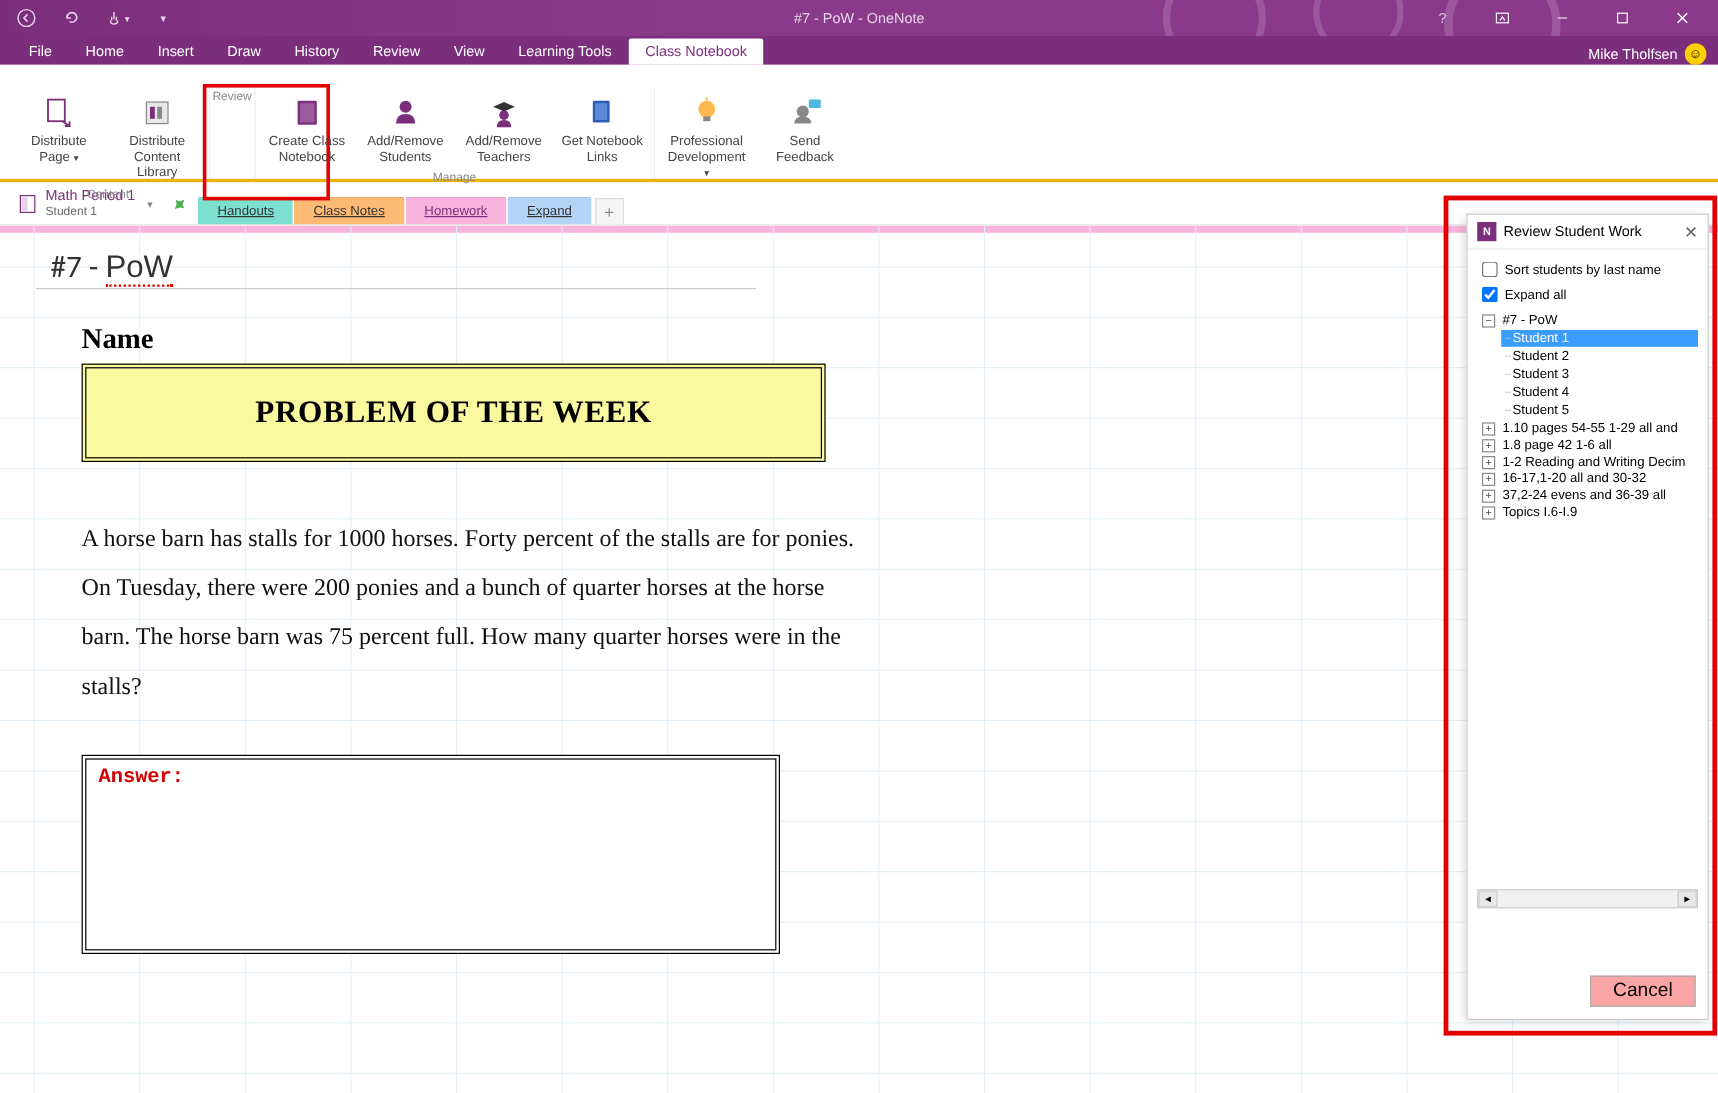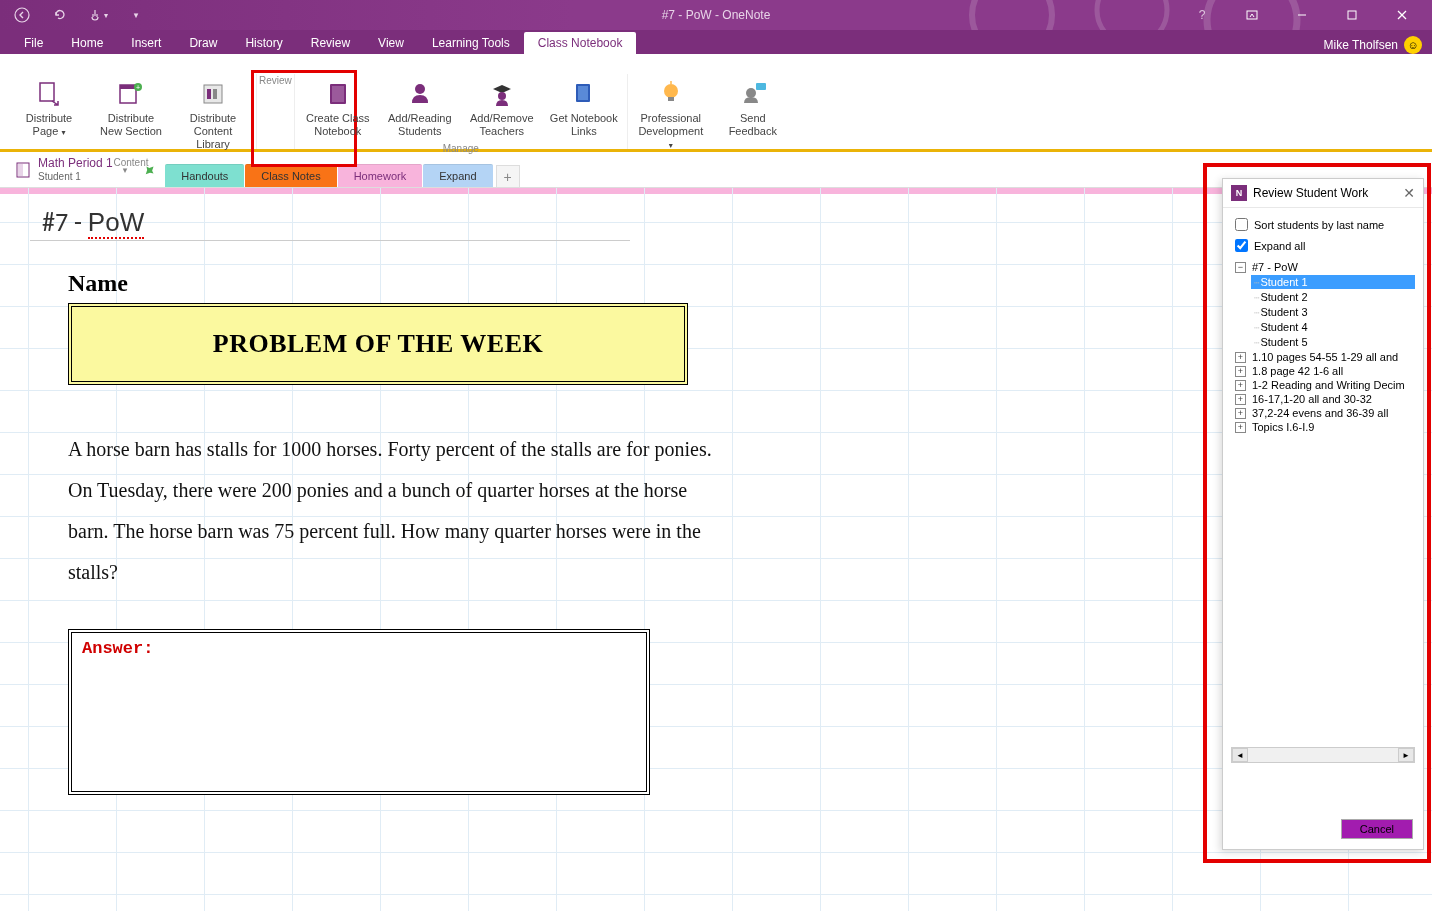--- a/index.html
+++ b/index.html
@@ -33,23 +33,23 @@
 .red-box { position: absolute; border: 3px solid #e30000; pointer-events: none; }
 
 
 .nav-bar { height: 36px; background: #fff; border-bottom: 1px solid #ddd; display: flex; align-items: center; padding: 0 6px; }
 .notebook-picker { display: flex; align-items: center; gap: 4px; padding: 2px 8px; cursor: pointer; font-size: 12px; }
 .notebook-info { display: flex; flex-direction: column; line-height: 1.1; }
 .notebook-name { color: #7b2e7b; font-size: 12px; }
 .notebook-sub { color: #666; font-size: 10px; }
 .pin-icon { color: #888; margin: 0 8px; cursor: pointer; }
 .section-tabs { display: flex; align-items: flex-end; height: 100%; }
-.section-tab { padding: 5px 16px 5px 16px; font-size: 11px; color: #333; cursor: pointer; border-radius: 2px 2px 0 0; margin-right: 1px; border-top: 1px solid rgba(0,0,0,0.08); }
+.section-tab { padding: 5px 16px 5px 16px; font-size: 11px; color: #333; cursor: pointer; border-radius: 2px 2px 0 0; margin-right: 1px; border-top: 1px solid rgba(0,0,0,0.08); text-decoration: underline; }
 .section-tab.handouts { background: #7ee0d0; }
-.section-tab.classnotes { background: #f97316; }
+.section-tab.classnotes { background: #fdba74; }
 .section-tab.homework { background: #f8b4dc; color: #7b2e7b; font-weight: 500; }
 .section-tab.quizzes { background: #b4d4f5; }
 .add-tab { width: 24px; height: 22px; display: flex; align-items: center; justify-content: center; color: #888; font-size: 14px; cursor: pointer; border: 1px solid #ddd; border-bottom: none; margin-left: 2px; background: #f5f5f5; }
 
 
 .page-container { position: absolute; top: 188px; left: 0; right: 0; bottom: 0; display: flex; }
 .page-strip { height: 6px; background: #f8b4dc; }
 .canvas { flex: 1; background: #fff; position: relative; overflow: hidden; }
 .grid-bg { position: absolute; inset: 0; background-image:
   linear-gradient(to right, #e0ecf5 1px, transparent 1px),
@@ -80,21 +80,21 @@
 .tree-node { display: flex; align-items: center; gap: 2px; padding: 1px 0; white-space: nowrap; cursor: pointer; }
 .tree-toggle { width: 11px; height: 11px; border: 1px solid #888; display: flex; align-items: center; justify-content: center; font-size: 9px; line-height: 1; color: #444; margin-right: 4px; }
 .tree-children { margin-left: 16px; }
 .tree-leaf { padding: 1px 3px; margin: 1px 0; cursor: pointer; }
 .tree-leaf.selected { background: #3b9dff; color: #fff; }
 .dotted-line { color: #bbb; margin-right: 2px; font-size: 9px; letter-spacing: -1px; }
 .panel-scroll { position: absolute; bottom: 46px; left: 8px; right: 8px; height: 16px; background: #f0f0f0; border: 1px solid #ccc; display: flex; }
 .scroll-btn { width: 16px; background: #e8e8e8; border: 1px solid #ccc; display: flex; align-items: center; justify-content: center; font-size: 8px; cursor: pointer; }
 .scroll-track { flex: 1; }
 .panel-footer { padding: 10px; display: flex; justify-content: flex-end; }
-.cancel-btn { padding: 3px 18px; border: 1px solid #aaa; background: #a21caf; font-size: 11px; cursor: pointer; }
+.cancel-btn { padding: 3px 18px; border: 1px solid #aaa; background: #fca5a5; font-size: 16px; cursor: pointer; }
 
 .red-box-panel { position: absolute; border: 4px solid #e30000; pointer-events: none; right: 1px; top: 163px; width: 228px; height: 700px; z-index: 50; }
 .red-box-ribbon { top: -4px; left: -6px; width: 106px; height: 97px; }
 
 
 svg { display: block; }
 </style>
 </head>
 <body>
 
@@ -178,31 +178,20 @@
           <svg width="30" height="30" viewBox="0 0 30 30">
               <rect x="6" y="4" width="14" height="18" fill="#fff" stroke="#7b2e7b" stroke-width="1.5"></rect>
               <path d="M18 22 L24 26 M24 22 L24 26 L20 26" stroke="#7b2e7b" stroke-width="1.5" fill="none"></path>
             </svg>
         </span>
         <span class="label"><span>Distribute Page</span> <span style="font-size:8px;">▾</span></span>
       </div>
       <div class="ribbon-item">
         <span class="icon">
           <svg width="30" height="30" viewBox="0 0 30 30">
-              <rect x="4" y="6" width="16" height="18" fill="#fff" stroke="#7b2e7b" stroke-width="1.5"></rect>
-              <rect x="4" y="6" width="16" height="4" fill="#7b2e7b"></rect>
-              <circle cx="22" cy="8" r="4" fill="#4caf50"></circle>
-              <text x="22" y="11" font-size="7" fill="#fff" text-anchor="middle">+</text>
-            </svg>
-        </span>
-        <span class="label">Distribute New Section</span>
-      </div>
-      <div class="ribbon-item">
-        <span class="icon">
-          <svg width="30" height="30" viewBox="0 0 30 30">
               <rect x="6" y="6" width="18" height="18" fill="#e8e8e8" stroke="#888" stroke-width="1"></rect>
               <rect x="9" y="10" width="4" height="10" fill="#7b2e7b"></rect>
               <rect x="15" y="10" width="4" height="10" fill="#888"></rect>
             </svg>
         </span>
         <span class="label">Distribute Content Library</span>
       </div>
     </div>
     <div class="group-label">Content</div>
   </div>
@@ -223,21 +212,21 @@
         </span>
         <span class="label">Create Class Notebook</span>
       </div>
       <div class="ribbon-item">
         <span class="icon">
           <svg width="30" height="30" viewBox="0 0 30 30">
               <circle cx="15" cy="10" r="5" fill="#7b2e7b"></circle>
               <path d="M7 24 Q7 16 15 16 Q23 16 23 24 Z" fill="#7b2e7b"></path>
             </svg>
         </span>
-        <span class="label">Add/Reading Students</span>
+        <span class="label">Add/Remove Students</span>
       </div>
       <div class="ribbon-item">
         <span class="icon">
           <svg width="30" height="30" viewBox="0 0 30 30">
               <path d="M6 10 L15 6 L24 10 L15 14 Z" fill="#333"></path>
               <circle cx="15" cy="17" r="4" fill="#7b2e7b"></circle>
               <path d="M9 27 Q9 21 15 21 Q21 21 21 27 Z" fill="#7b2e7b"></path>
             </svg>
         </span>
         <span class="label">Add/Remove Teachers</span>

